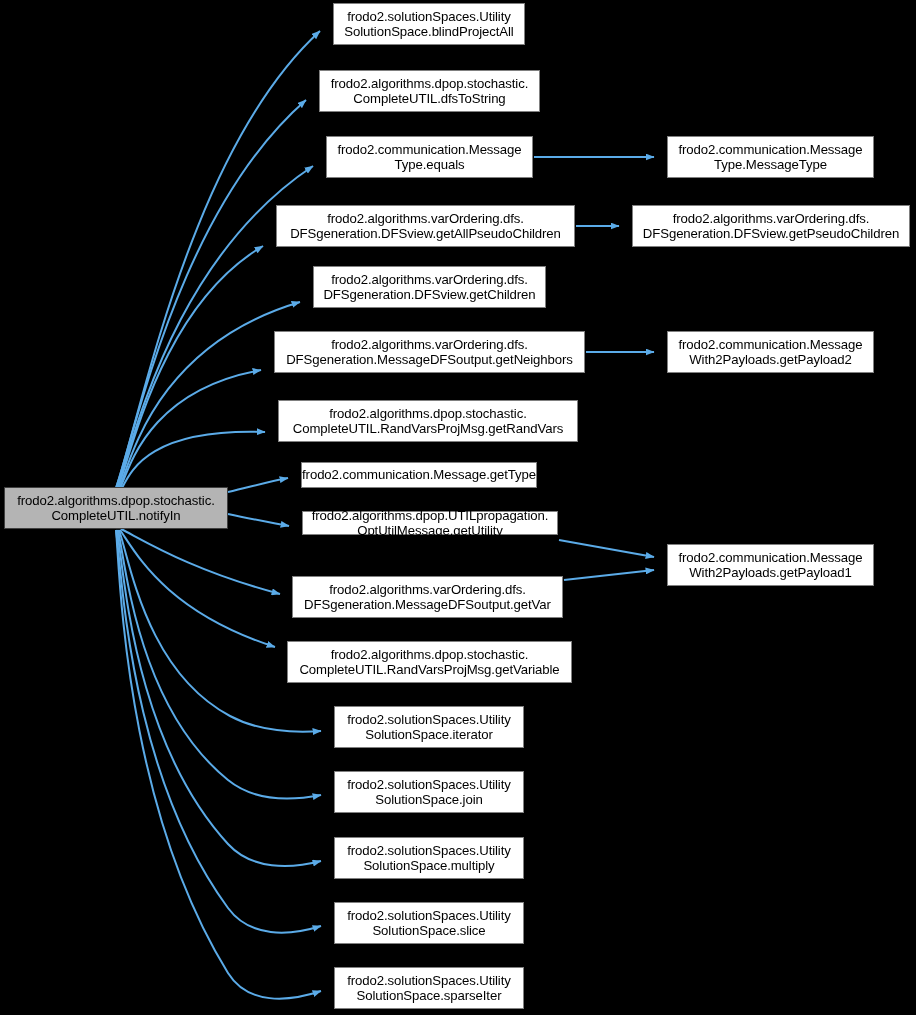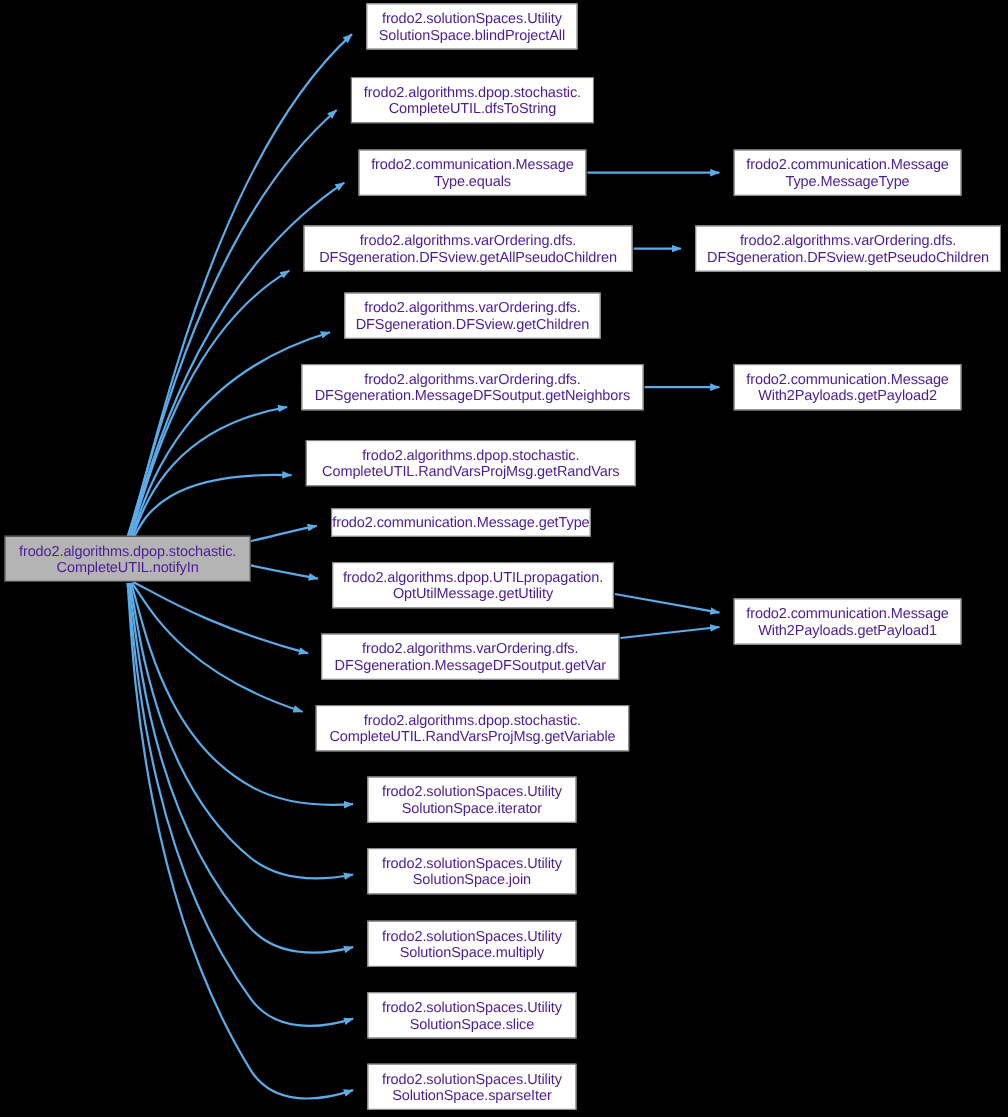--- a/index.html
+++ b/index.html
@@ -28,21 +28,21 @@
   }
   .node {
     position: absolute;
     box-sizing: border-box;
     display: flex;
     align-items: center;
     justify-content: center;
     text-align: center;
     background: #ffffff;
     border: 1px solid #808080;
-    color: #4c1d95;
+    color: #000000;
     font-size: 13.2px;
     line-height: 15.5px;
     letter-spacing: -0.1px;
     white-space: pre-line;
     padding: 0 3px;
   }
   .node.root {
     background: #b4b4b4;
     border: 1px solid #404040;
   }
@@ -104,21 +104,21 @@
 DFSgeneration.DFSview.getPseudoChildren</span></div>
       <div class="node" style="left: 313px; top: 266px; width: 233px; height: 42px;"><span class="node-label">frodo2.algorithms.varOrdering.dfs.
 DFSgeneration.DFSview.getChildren</span></div>
       <div class="node" style="left: 274px; top: 331px; width: 311px; height: 42px;"><span class="node-label">frodo2.algorithms.varOrdering.dfs.
 DFSgeneration.MessageDFSoutput.getNeighbors</span></div>
       <div class="node" style="left: 667px; top: 331px; width: 207px; height: 42px;"><span class="node-label">frodo2.communication.Message
 With2Payloads.getPayload2</span></div>
       <div class="node" style="left: 278px; top: 400px; width: 300px; height: 42px;"><span class="node-label">frodo2.algorithms.dpop.stochastic.
 CompleteUTIL.RandVarsProjMsg.getRandVars</span></div>
       <div class="node" style="left: 301px; top: 462px; width: 236px; height: 26px;"><span class="node-label">frodo2.communication.Message.getType</span></div>
-      <div class="node" style="left: 302px; top: 511px; width: 256px; height: 42px;"><span class="node-label">frodo2.algorithms.dpop.UTILpropagation.
+      <div class="node" style="left: 302px; top: 511px; width: 256px; height: 24px;"><span class="node-label">frodo2.algorithms.dpop.UTILpropagation.
 OptUtilMessage.getUtility</span></div>
       <div class="node" style="left: 667px; top: 544px; width: 207px; height: 42px;"><span class="node-label">frodo2.communication.Message
 With2Payloads.getPayload1</span></div>
       <div class="node" style="left: 292px; top: 576px; width: 271px; height: 42px;"><span class="node-label">frodo2.algorithms.varOrdering.dfs.
 DFSgeneration.MessageDFSoutput.getVar</span></div>
       <div class="node" style="left: 287px; top: 641px; width: 285px; height: 42px;"><span class="node-label">frodo2.algorithms.dpop.stochastic.
 CompleteUTIL.RandVarsProjMsg.getVariable</span></div>
       <div class="node" style="left: 334px; top: 706px; width: 190px; height: 42px;"><span class="node-label">frodo2.solutionSpaces.Utility
 SolutionSpace.iterator</span></div>
       <div class="node" style="left: 334px; top: 771px; width: 190px; height: 42px;"><span class="node-label">frodo2.solutionSpaces.Utility

